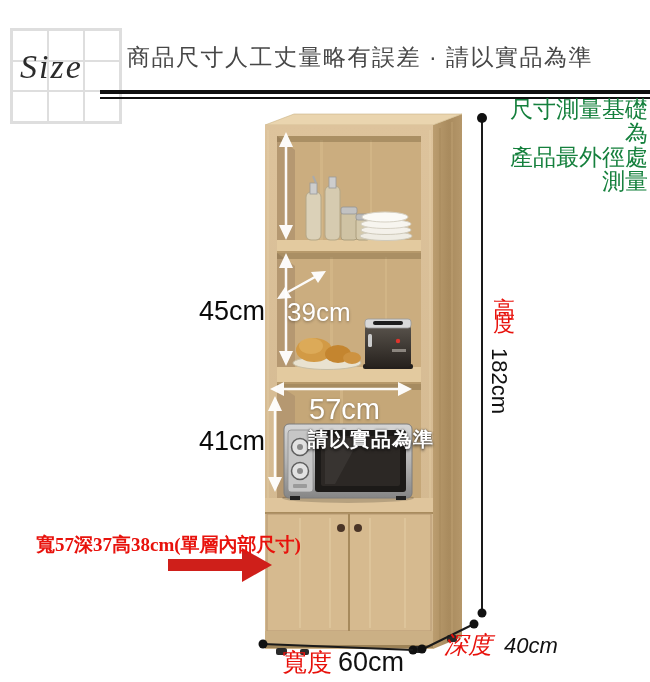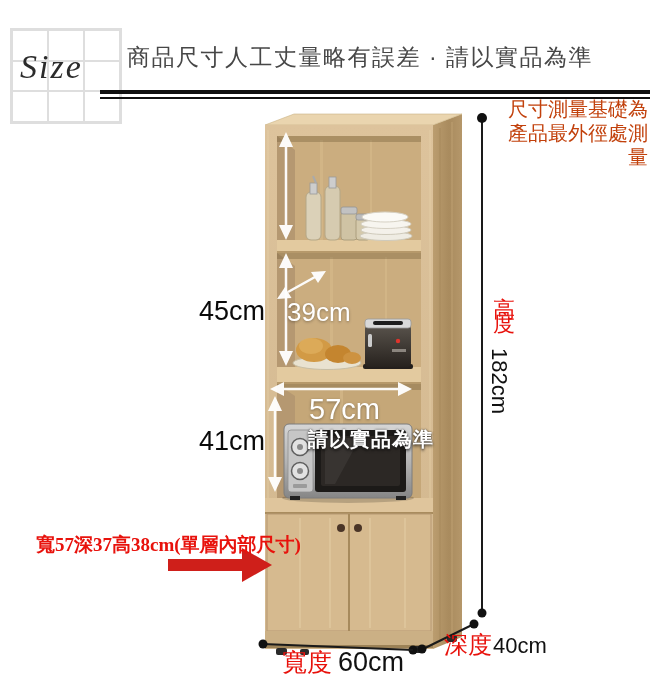--- a/index.html
+++ b/index.html
@@ -12,39 +12,39 @@
   #size-grid{left:10px;top:28px;width:108px;height:92px;display:grid;
     grid-template-columns:repeat(3,1fr);grid-template-rows:repeat(3,1fr);
     border:2px solid #dedede;z-index:1;}
   #size-grid .cell{border:1px solid #dedede;}
   #size-text{left:20px;top:48px;font-family:"Liberation Serif","DejaVu Serif",serif;
     font-style:italic;font-size:34px;color:#2b2b2b;letter-spacing:2px;z-index:2;}
   #main-title{left:127px;top:42px;font-size:23px;letter-spacing:1.5px;color:#474747;
     font-weight:500;white-space:nowrap;z-index:2;}
   .rule{background:#101010;z-index:1;}
   
-  #measure-note{left:495px;top:97px;width:153px;text-align:right;font-size:20px;
-    line-height:24px;color:#c2410c;z-index:2;}
+  #measure-note{left:495px;top:97px;width:153px;text-align:right;font-size:23px;
+    line-height:24px;color:#15803d;z-index:2;}
   
   .dim{font-size:27px;color:#0a0a0a;z-index:3;white-space:nowrap;}
   .dim-white{color:#ffffff;text-shadow:0 1px 3px rgba(0,0,0,.35);z-index:3;white-space:nowrap;}
   #lbl-board-caption{font-size:20px;font-weight:bold;color:#fff;letter-spacing:1px;
     text-shadow:0 0 2px #333,0 2px 3px rgba(0,0,0,.6);z-index:3;white-space:nowrap;}
   
   #height-label{left:489px;top:279px;font-size:22px;color:#e8120c;
     writing-mode:vertical-rl;text-orientation:upright;letter-spacing:14px;z-index:3;}
   #height-value{left:486px;top:348px;font-size:22px;color:#111;
     writing-mode:vertical-rl;z-index:3;}
   
   #inner-note{left:36px;top:532px;font-size:19px;font-weight:bold;color:#e8120c;
     white-space:nowrap;z-index:3;font-family:Liberation Serif, serif;}
   #width-group{left:282px;top:646px;display:flex;gap:6px;align-items:baseline;z-index:3;}
   #width-group .zh{font-size:25px;color:#e8120c;}
   #width-group .val{font-size:27px;color:#111;}
-  #depth-group{left:444px;top:629px;display:flex;gap:1px;align-items:baseline;z-index:3;}
+  #depth-group{left:444px;top:629px;display:flex;gap:12px;align-items:baseline;z-index:3;font-style:italic;}
   #depth-group .zh{font-size:24px;color:#e8120c;}
   #depth-group .val{font-size:22px;color:#111;}
   svg{position:absolute;left:0;top:0;z-index:1;}
 </style>
 </head>
 <body>
 
 <div id="canvas">
 
   <div id="size-grid" class="abs">

